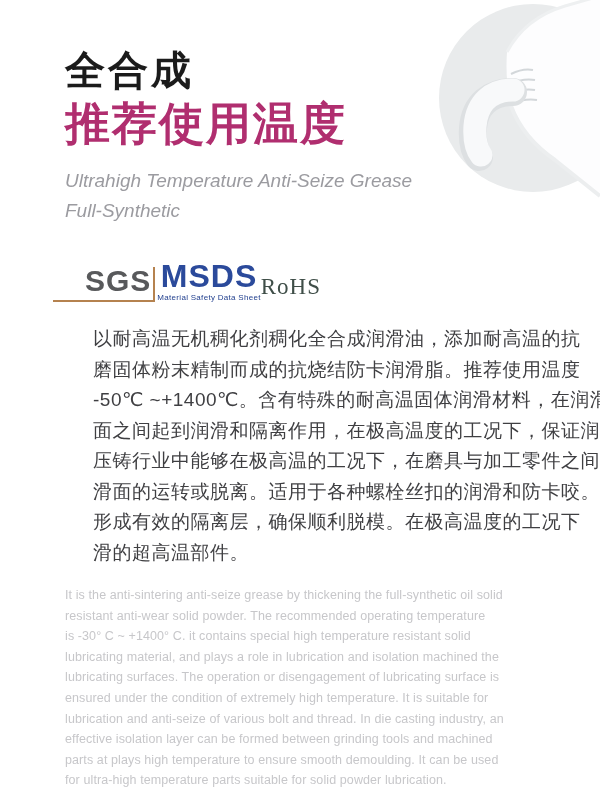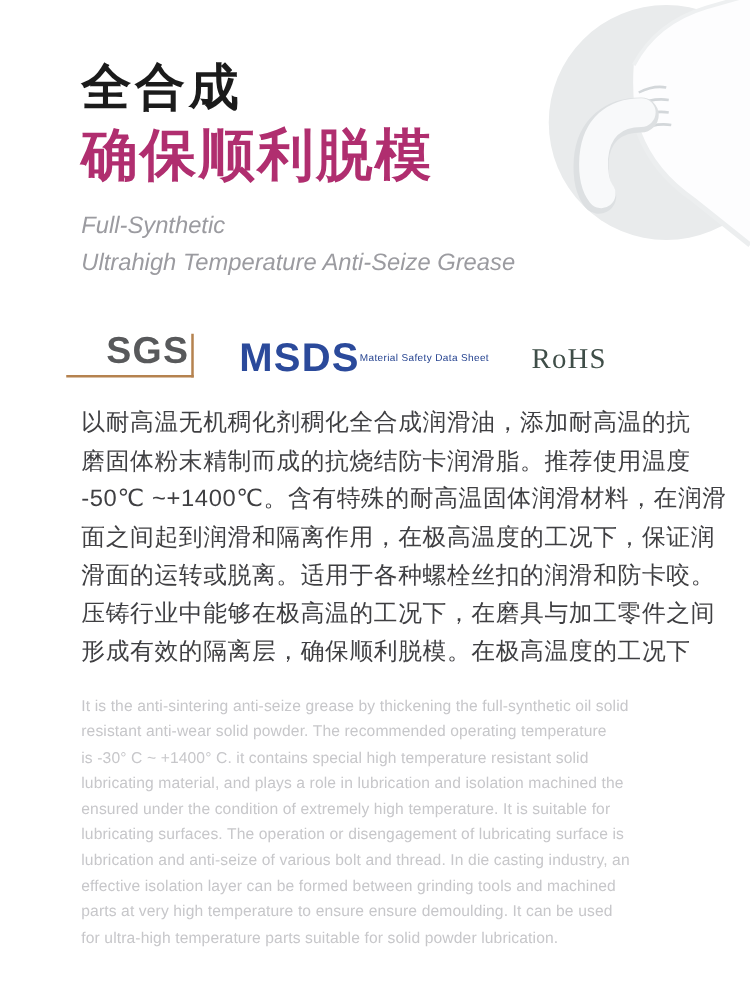--- a/index.html
+++ b/index.html
@@ -38,21 +38,20 @@
     font-style: italic;
     color: #9b9ba0;
     font-size: 19px;
     line-height: 30px;
     font-weight: 500;
   }
   .certs {
     margin-top: 28px;
     display: flex;
     align-items: flex-end;
-    gap: 34px;
     height: 48px;
   }
   .sgs {
     position: relative;
     padding: 0 6px 4px 12px;
     margin-left: 8px;
   }
   .sgs-text {
     font-size: 30px;
     font-weight: 800;
@@ -66,21 +65,21 @@
     background: #b5824f;
   }
   .sgs-vline {
     position: absolute;
     right: 2px; top: 3px; bottom: 0;
     width: 2px;
     background: #b5824f;
   }
   .msds {
     display: flex;
-    flex-direction: row;
+    flex-direction: column;
     align-items: center;
     line-height: 1;
   }
   .msds-text {
     font-size: 32px;
     font-weight: 800;
     color: #2b4a9b;
     letter-spacing: 1px;
   }
   .msds-sub {
@@ -98,20 +97,21 @@
     color: #3f4e48;
     letter-spacing: 1px;
     padding-bottom: 2px;
   }
   .desc-cn {
     margin-top: 22px;
     color: #3f3f42;
     font-size: 19px;
     letter-spacing: 0.5px;
     line-height: 30.5px;
+    margin-left: 28px;
   }
   .desc-cn .line { white-space: nowrap; }
   .desc-en {
     margin-top: 17px;
     color: #c7c7ca;
     font-size: 12.5px;
     line-height: 20.6px;
     letter-spacing: 0.1px;
   }
   .desc-en .line { white-space: nowrap; }
@@ -135,25 +135,25 @@
     </g>
 
     <path d="M 98 92 C 76 92 60 104 58 128 C 57 142 60 152 64 157" fill="none" stroke="#dde0e2" stroke-width="28" stroke-linecap="round"></path>
     <path d="M 98 90 C 77 90 62 102 60 126 C 59 140 62 150 66 155" fill="none" stroke="#f8f9fa" stroke-width="23" stroke-linecap="round"></path>
   </svg>
 </div>
 
 <div class="content">
 
   <div class="title-cn">全合成</div>
-  <div class="title-highlight">确保顺利脱模</div>
+  <div class="title-highlight">推荐使用温度</div>
 
   <div class="subtitle">
+    <div>Ultrahigh Temperature Anti-Seize Grease</div>
     <div>Full-Synthetic</div>
-    <div>Ultrahigh Temperature Anti-Seize Grease</div>
   </div>
 
   <div class="certs">
     <div class="sgs">
       <span class="sgs-text">SGS</span>
       <span class="sgs-hline"></span>
       <span class="sgs-vline"></span>
     </div>
     <div class="msds">
       <span class="msds-text">MSDS</span>
@@ -162,31 +162,32 @@
     <div class="rohs">
       <span>RoHS</span>
     </div>
   </div>
 
   <div class="desc-cn">
     <div class="line">以耐高温无机稠化剂稠化全合成润滑油，添加耐高温的抗</div>
     <div class="line">磨固体粉末精制而成的抗烧结防卡润滑脂。推荐使用温度</div>
     <div class="line">-50℃ ~+1400℃。含有特殊的耐高温固体润滑材料，在润滑</div>
     <div class="line">面之间起到润滑和隔离作用，在极高温度的工况下，保证润</div>
+    <div class="line">压铸行业中能够在极高温的工况下，在磨具与加工零件之间</div>
     <div class="line">滑面的运转或脱离。适用于各种螺栓丝扣的润滑和防卡咬。</div>
-    <div class="line">压铸行业中能够在极高温的工况下，在磨具与加工零件之间</div>
     <div class="line">形成有效的隔离层，确保顺利脱模。在极高温度的工况下</div>
+    <div class="line">滑的超高温部件。</div>
   </div>
 
   <div class="desc-en">
     <div class="line">It is the anti-sintering anti-seize grease by thickening the full-synthetic oil solid</div>
     <div class="line">resistant anti-wear solid powder. The recommended operating temperature</div>
     <div class="line">is -30° C ~ +1400° C. it contains special high temperature resistant solid</div>
     <div class="line">lubricating material, and plays a role in lubrication and isolation machined the</div>
+    <div class="line">lubricating surfaces. The operation or disengagement of lubricating surface is</div>
     <div class="line">ensured under the condition of extremely high temperature. It is suitable for</div>
-    <div class="line">lubricating surfaces. The operation or disengagement of lubricating surface is</div>
     <div class="line">lubrication and anti-seize of various bolt and thread. In die casting industry, an</div>
     <div class="line">effective isolation layer can be formed between grinding tools and machined</div>
-    <div class="line">parts at very high temperature to ensure ensure demoulding. It can be used</div>
+    <div class="line">parts at plays high temperature to ensure smooth demoulding. It can be used</div>
     <div class="line">for ultra-high temperature parts suitable for solid powder lubrication.</div>
   </div>
 
 </div>
 
 </body></html>

